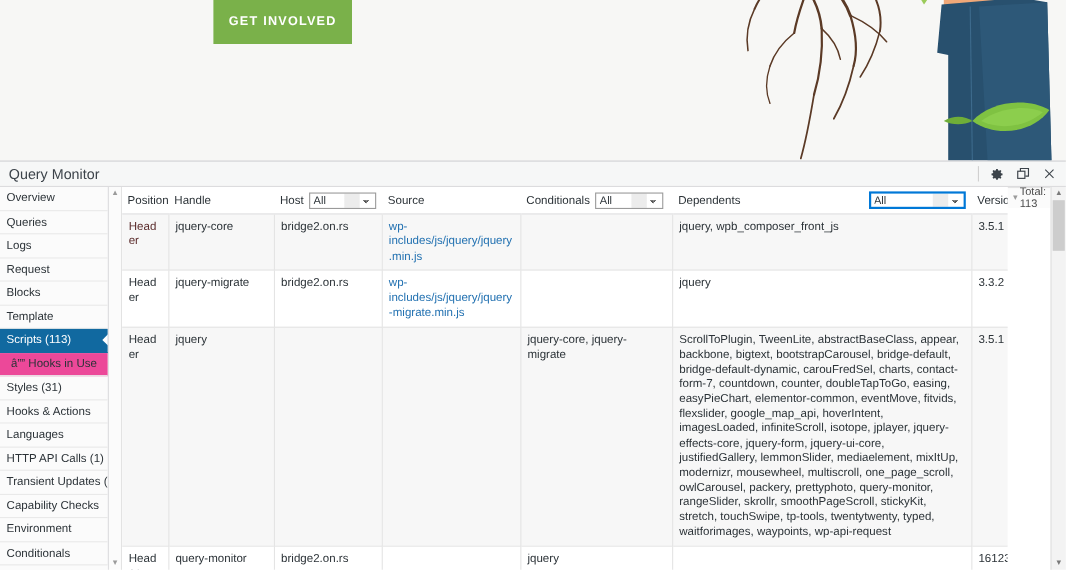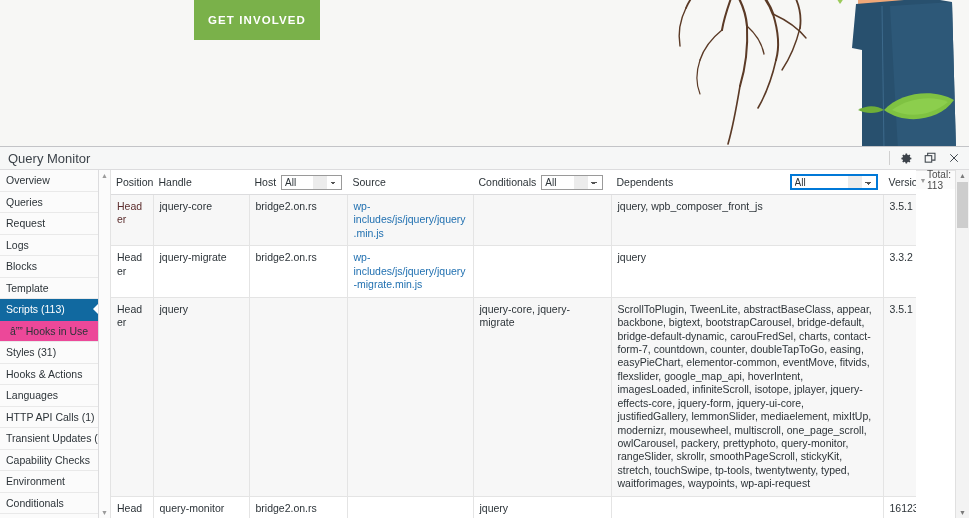--- a/index.html
+++ b/index.html
@@ -185,22 +185,22 @@
             </svg>
         </span>
       </div>
     </div>
 
     <div class="qm-body">
 
       <nav class="qm-nav">
         <div class="nav-item"><span>Overview</span></div>
         <div class="nav-item"><span>Queries</span></div>
+        <div class="nav-item"><span>Logs</span></div>
         <div class="nav-item"><span>Request</span></div>
-        <div class="nav-item"><span>Logs</span></div>
         <div class="nav-item"><span>Blocks</span></div>
         <div class="nav-item"><span>Template</span></div>
         <div class="nav-item active"><span>Scripts (113)</span></div>
         <div class="nav-item sub"><span>â”” Hooks in Use</span></div>
         <div class="nav-item"><span>Styles (31)</span></div>
         <div class="nav-item"><span>Hooks &amp; Actions</span></div>
         <div class="nav-item"><span>Languages</span></div>
         <div class="nav-item"><span>HTTP API Calls (1)</span></div>
         <div class="nav-item"><span>Transient Updates (1)</span></div>
         <div class="nav-item"><span>Capability Checks</span></div>

